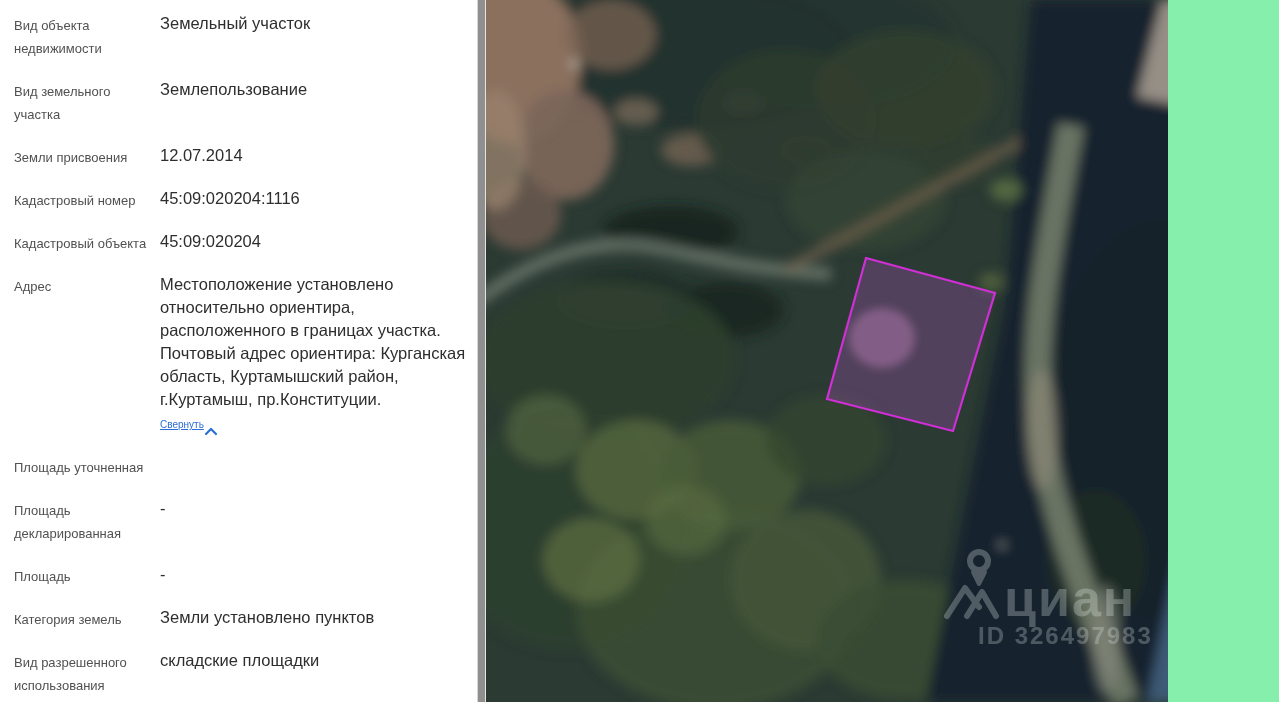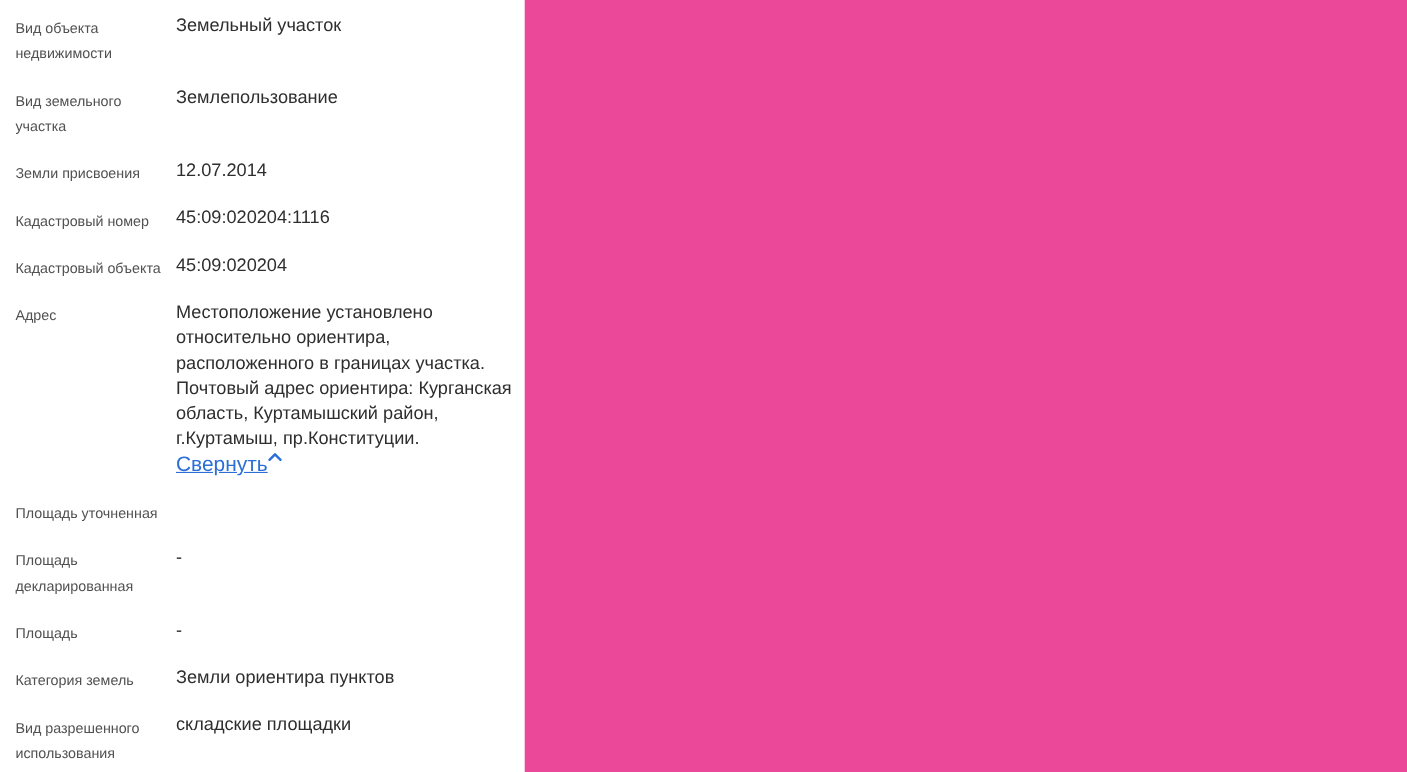--- a/index.html
+++ b/index.html
@@ -1,42 +1,42 @@
 <!DOCTYPE html>
 <html><head>
 <meta charset="utf-8">
 <style>
   * { margin: 0; padding: 0; box-sizing: border-box; }
   html, body { background: #ffffff; }
   body { font-family: "Liberation Sans", sans-serif; }
   .app {
     width: 1279px; height: 702px;
-    display: flex; overflow: hidden; background: #ec4899; flex-direction: column;
+    display: flex; overflow: hidden; background: #86efac;
   }
   
   .panel {
     width: 477px; height: 702px;
     padding: 12px 0 0 14px;
     background: #fff;
     overflow: hidden;
     flex-shrink: 0;
   }
   .field-row { display: flex; margin-bottom: 18px; }
   .field-label {
     width: 146px; flex-shrink: 0;
     font-size: 13px; line-height: 23px; color: #515151;
     padding-top: 2px; padding-right: 8px;
   }
   .field-value {
     width: 312px;
     font-size: 16.5px; line-height: 23px; color: #2e2e2e;
   }
   .collapse-link {
-    display: inline-flex; align-items: flex-start; 
-    font-size: 19px; line-height: 23px;
+    display: inline-flex; align-items: flex-end; 
+    font-size: 10px; line-height: 23px;
     color: #2b6fd6; text-decoration: underline; cursor: pointer;
   }
   .collapse-link svg { flex-shrink: 0; }
   
   .scrollbar {
     width: 9px; height: 702px; flex-shrink: 0;
     background: #8f8f8f; border-right: 1px solid #e3e3e3; border-left: 1px solid #d6d6d6;
   }
   
   .map-wrap { position: relative; width: 682px; height: 702px; overflow: hidden; }
@@ -98,21 +98,21 @@
     </div>
 
     <div class="field-row">
       <div class="field-label">Площадь</div>
       <div class="field-value">-</div>
     </div>
 
 
     <div class="field-row">
       <div class="field-label">Категория земель</div>
-      <div class="field-value">Земли ориентира пунктов</div>
+      <div class="field-value">Земли установлено пунктов</div>
     </div>
 
     <div class="field-row">
       <div class="field-label">Вид разрешенного использования</div>
       <div class="field-value">складские площадки</div>
     </div>
 
   </div>
 
   <div class="scrollbar"></div>

